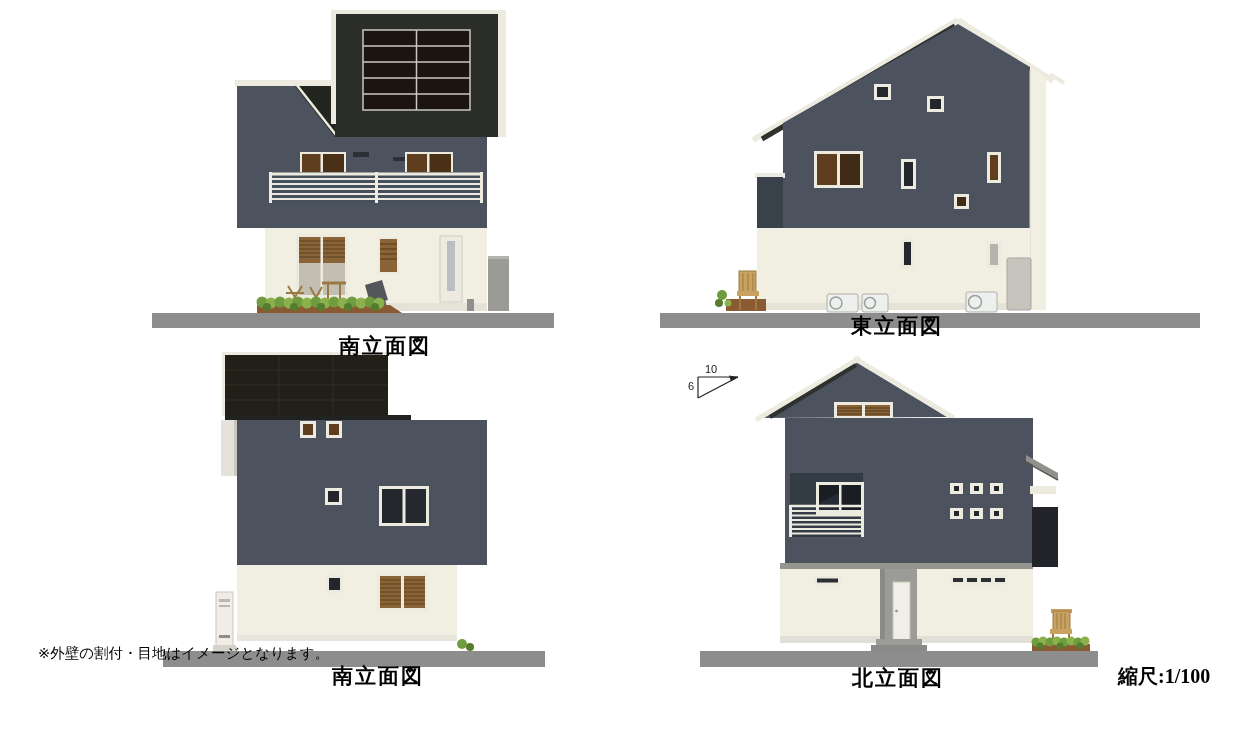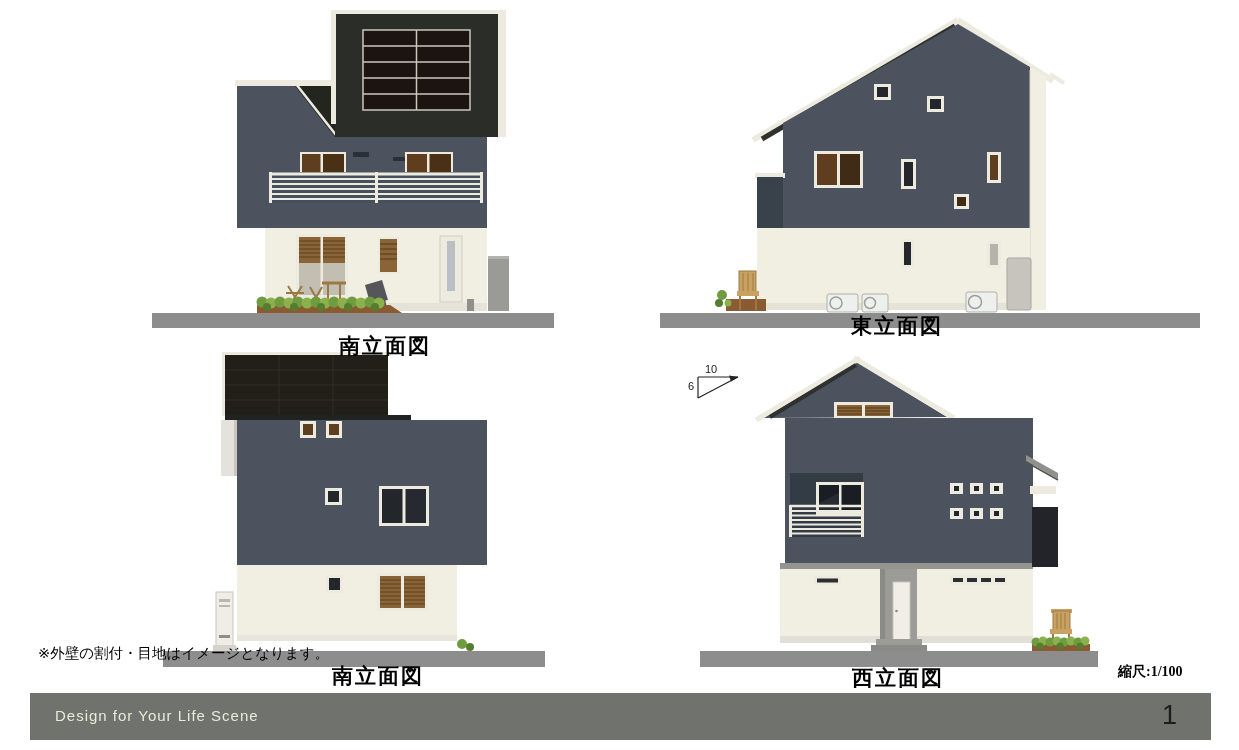--- a/index.html
+++ b/index.html
@@ -11,21 +11,21 @@
     --plant_green_dark:#567c2f; --planter_brown:#8a5a33; --furniture_tan:#c9a262;
     --footer_bg:#6f726d; --footer_text:#e7ebd8; --page_number_color:#1d1d1b; --text_black:#000000;
   }
   html,body{margin:0;padding:0;background:#ffffff;}
   #sheet{position:relative;width:1239px;height:750px;background:#ffffff;overflow:hidden;
          font-family:"Liberation Sans",sans-serif;}
   .abs{position:absolute;}
   .elev-label{font-family:"Liberation Serif","DejaVu Serif",serif;font-weight:bold;
               font-size:21px;letter-spacing:2px;color:var(--text_black);text-align:center;width:130px;}
   .note-text{font-family:"Liberation Sans","DejaVu Sans",sans-serif;font-size:14.5px;color:var(--text_black);}
-  .scale-text{font-family:"Liberation Serif","DejaVu Serif",serif;font-weight:bold;font-size:14px;color:var(--text_black);padding-left:28px;}
+  .scale-text{font-family:"Liberation Serif","DejaVu Serif",serif;font-weight:bold;font-size:20px;color:var(--text_black);padding-left:28px;}
   #footer-bar{position:absolute;left:30px;top:693px;width:1181px;height:47px;background:var(--footer_bg);}
   #footer-brand{position:absolute;left:25px;top:14px;font-size:15px;letter-spacing:1px;color:var(--footer_text);}
   #page-number{position:absolute;right:34px;top:7px;font-size:27px;color:var(--page_number_color);}
   
   .f-navy{fill:var(--siding_navy)} .f-navyd{fill:var(--siding_navy_dark)}
   .f-roof{fill:var(--roof_charcoal)} .f-solar{fill:var(--solar_panel)}
   .f-cream{fill:var(--wall_cream)} .f-found{fill:var(--foundation)}
   .f-trim{fill:var(--trim_white)} .f-ground{fill:var(--ground_gray)}
   .f-wdark{fill:var(--window_dark)} .f-wbrown{fill:var(--window_brown)}
   .f-louver{fill:var(--louver_brown)} .f-fence{fill:var(--fence_gray)}
@@ -393,24 +393,20 @@
         <circle cx="435" cy="296" r="4.5" class="f-greenl"></circle>
       <circle cx="390" cy="301" r="3.5" class="f-greend"></circle>
         <circle cx="410" cy="301" r="3.5" class="f-greend"></circle>
       <circle cx="430" cy="301" r="3.5" class="f-greend"></circle>
     </g>
   </svg>
 
   <div class="abs elev-label" style="left:320px;top:332px">南立面図</div>
   <div class="abs elev-label" style="left:832px;top:312px">東立面図</div>
   <div class="abs elev-label" style="left:313px;top:662px">南立面図</div>
-  <div class="abs elev-label" style="left:833px;top:664px">西立面図</div>
+  <div class="abs elev-label" style="left:833px;top:664px">北立面図</div>
 
   <div class="abs scale-text" style="left:1090px;top:663px">縮尺:1/100</div>
 
   <div class="abs note-text" style="left:38px;top:644px">※外壁の割付・目地はイメージとなります。</div>
 
-  <div id="footer-bar">
-    <div id="footer-brand">Design for Your Life Scene</div>
-    <div id="page-number">1</div>
-  </div>
 
 </div>
 
 </body></html>

